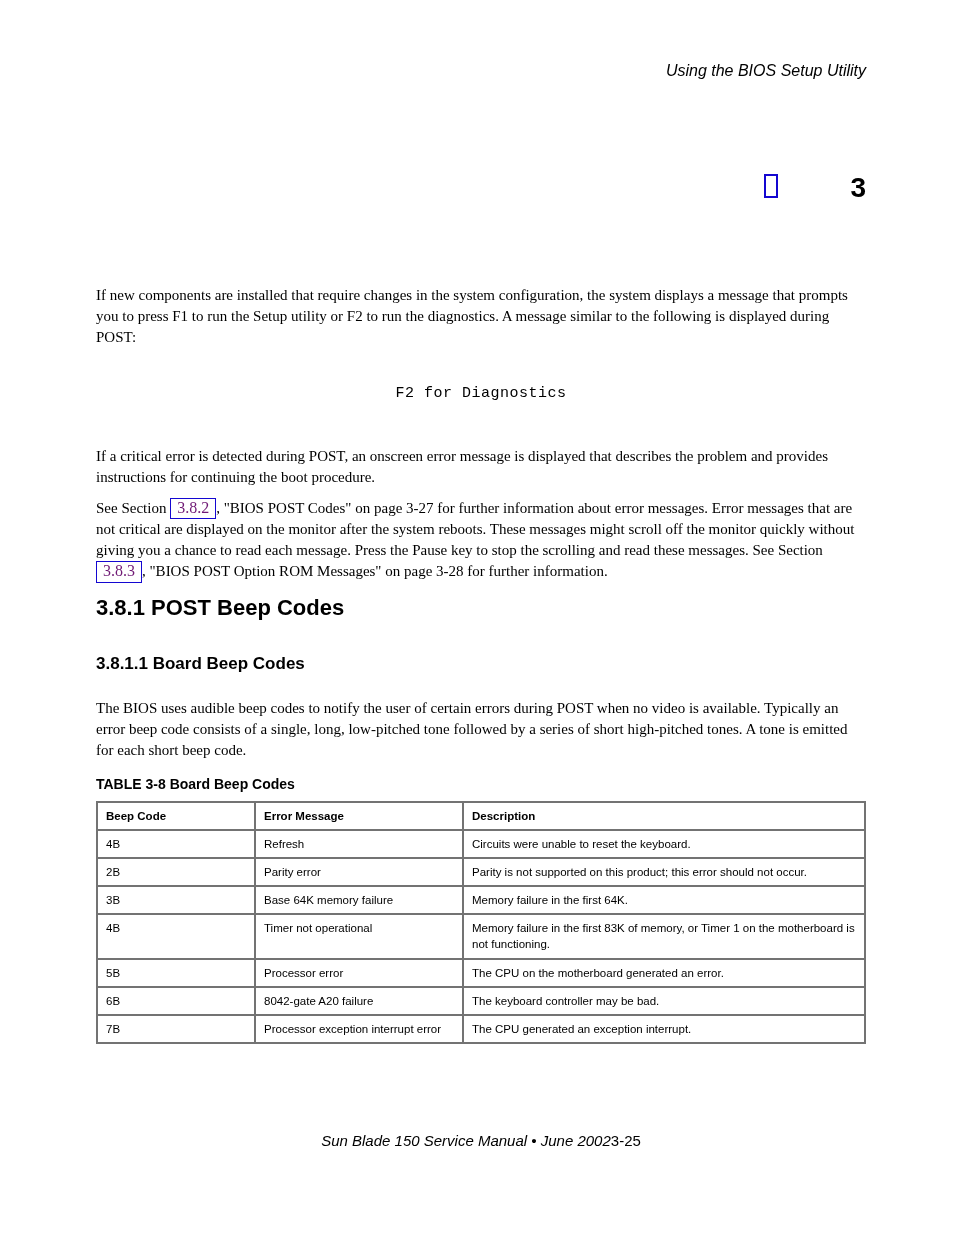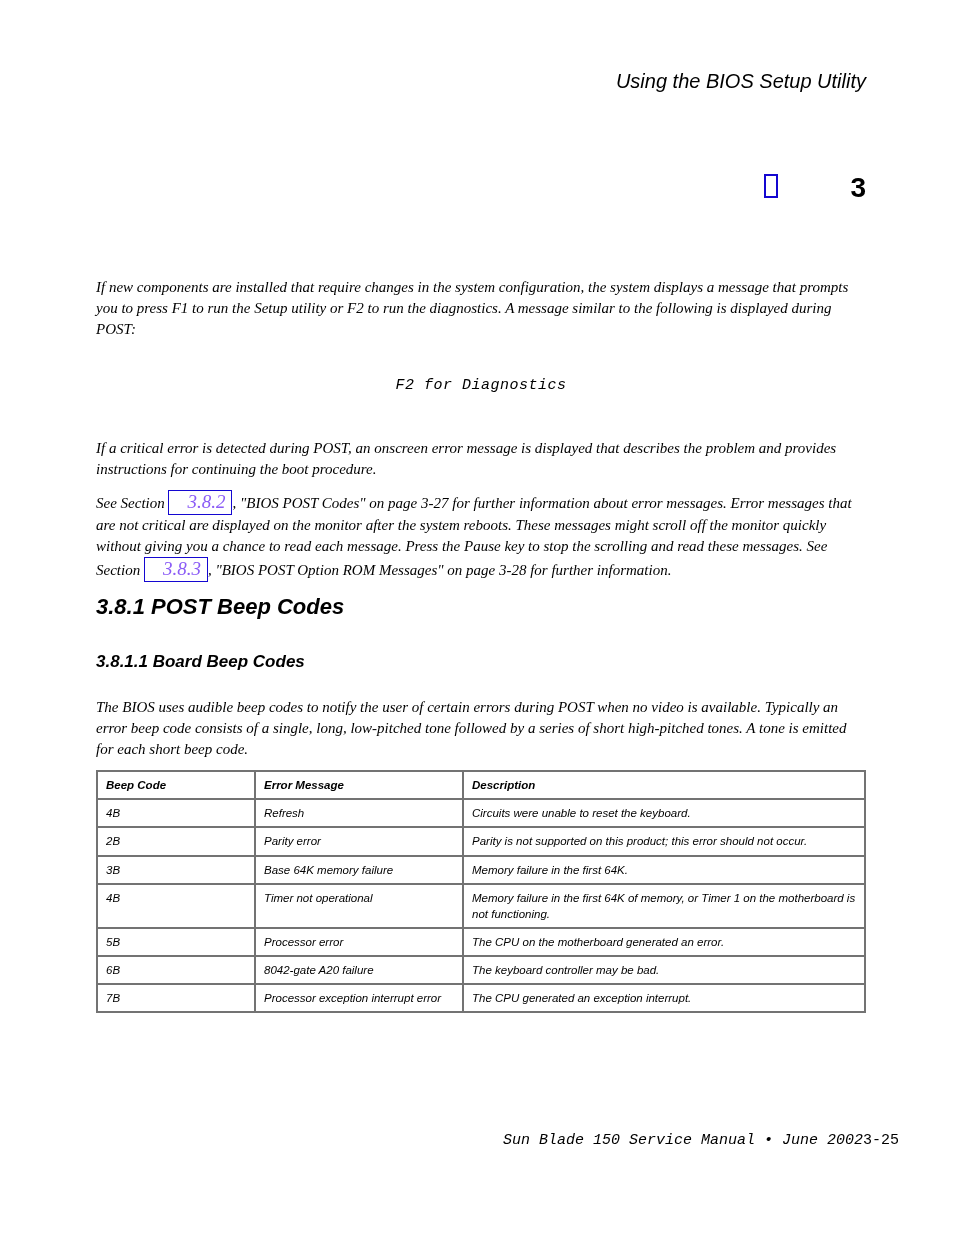--- a/index.html
+++ b/index.html
@@ -11,24 +11,24 @@
     width: 954px;
   }
   .page {
     position: relative;
     width: 954px;
     height: 1235px;
     box-sizing: border-box;
   }
   .header {
     position: absolute;
-    top: 70px;
+    top: 62px;
     right: 88px;
     font-family: Arial, Helvetica, sans-serif;
-    font-size: 20px;
+    font-size: 16px;
     font-style: italic;
   }
   .chap-marker-box {
     position: absolute;
     top: 174px;
     right: 176px;
     width: 14px;
     height: 24px;
     border: 2px solid #1407d1;
     box-sizing: border-box;
@@ -38,37 +38,36 @@
     top: 172px;
     right: 88px;
     font-family: Arial, Helvetica, sans-serif;
     font-size: 28px;
     font-weight: bold;
     color: #000;
   }
   .body {
     position: absolute;
     left: 96px;
-    top: 277px;
+    top: 285px;
     width: 770px;
     font-size: 15px;
     line-height: 1.4;
-    font-style: italic;
   }
   .body p { margin: 0 0 10px 0; }
   .mono-hint {
     font-family: "Courier New", Courier, monospace;
     font-size: 15px;
     letter-spacing: 0.5px;
   }
   .link-ref {
-    color: #8b5cf6;
+    color: #701a75;
     border: 1.5px solid #1407d1;
-    padding: 0 6px 1px 18px;
-    font-size: 19px;
+    padding: 0 6px 1px 6px;
+    font-size: 16px;
     display: inline-block;
     line-height: 1.15;
     vertical-align: baseline;
   }
   .h2 {
     font-family: Arial, Helvetica, sans-serif;
     font-weight: bold;
     font-size: 22px;
     margin-bottom: 14px;
   }
@@ -102,24 +101,23 @@
     font-weight: bold;
   }
   .col-code { width: 140px; }
   .col-err  { width: 190px; }
   .footer {
     position: absolute;
     left: 96px;
     bottom: 86px;
     width: 770px;
     display: flex;
-    justify-content: flex-end;
-    font-family: Liberation Mono, monospace;
+    justify-content: center;
+    font-family: Liberation Sans, sans-serif;
     font-size: 15px;
-    margin-left: 33px;
   }
   .footer .left  { font-style: italic; }
   .footer .right { font-style: normal; }
 </style>
 </head>
 <body>
 
 <div class="page">
 
   <div class="header">Using the BIOS Setup Utility</div>
@@ -141,20 +139,21 @@
     <p>
       <span>See Section </span><span class="link-ref">3.8.2</span><span>, "BIOS POST Codes" on page 3-27 for further information about error messages. Error messages that are not critical are displayed on the monitor after the system reboots. These messages might scroll off the monitor quickly without giving you a chance to read each message. Press the Pause key to stop the scrolling and read these messages. See Section </span><span class="link-ref">3.8.3</span><span>, "BIOS POST Option ROM Messages" on page 3-28 for further information.</span>
     </p>
 
     <div class="h2">3.8.1    POST Beep Codes</div>
 
     <div class="h3">3.8.1.1    Board Beep Codes</div>
 
     <p>The BIOS uses audible beep codes to notify the user of certain errors during POST when no video is available. Typically an error beep code consists of a single, long, low-pitched tone followed by a series of short high-pitched tones. A tone is emitted for each short beep code.</p>
 
+    <div class="caption">TABLE 3-8    Board Beep Codes</div>
 
     <table class="beepcodes">
       <thead>
         <tr>
           <th class="col-code">Beep Code</th>
           <th class="col-err">Error Message</th>
           <th>Description</th>
         </tr>
       </thead>
       <tbody>
@@ -169,21 +168,21 @@
           <td>Parity is not supported on this product; this error should not occur.</td>
         </tr>
         <tr>
           <td>3B</td>
           <td>Base 64K memory failure</td>
           <td>Memory failure in the first 64K.</td>
         </tr>
         <tr>
           <td>4B</td>
           <td>Timer not operational</td>
-          <td>Memory failure in the first 64K of memory, or Timer 1 on the motherboard is not functioning.</td>
+          <td>Memory failure in the first 83K of memory, or Timer 1 on the motherboard is not functioning.</td>
         </tr>
         <tr>
           <td>5B</td>
           <td>Processor error</td>
           <td>The CPU on the motherboard generated an error.</td>
         </tr>
         <tr>
           <td>6B</td>
           <td>8042-gate A20 failure</td>
           <td>The keyboard controller may be bad.</td>

